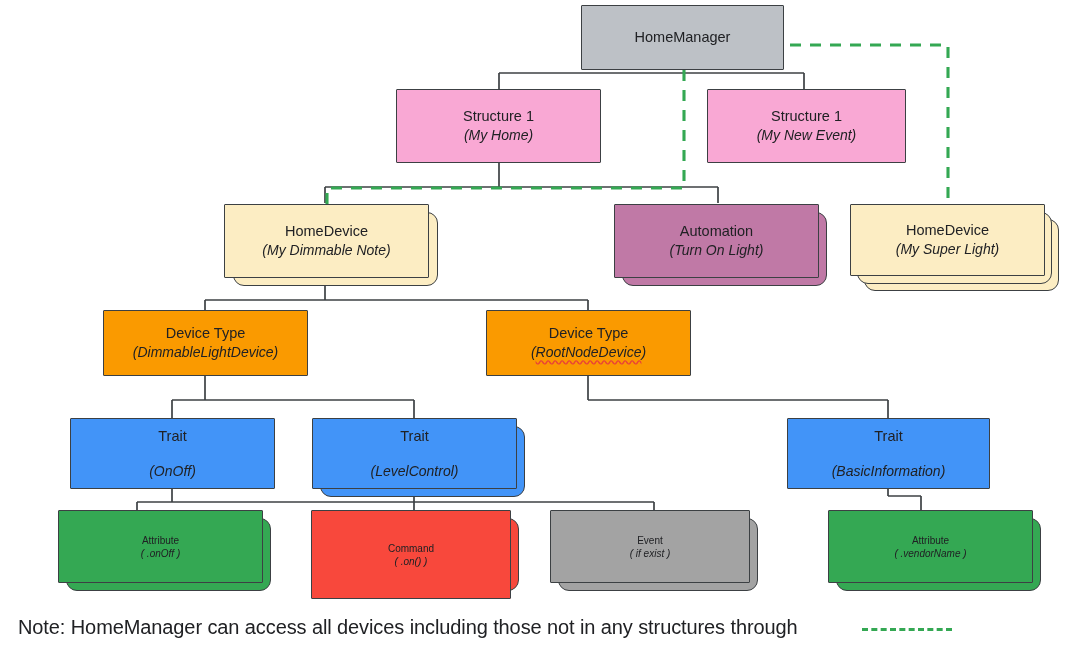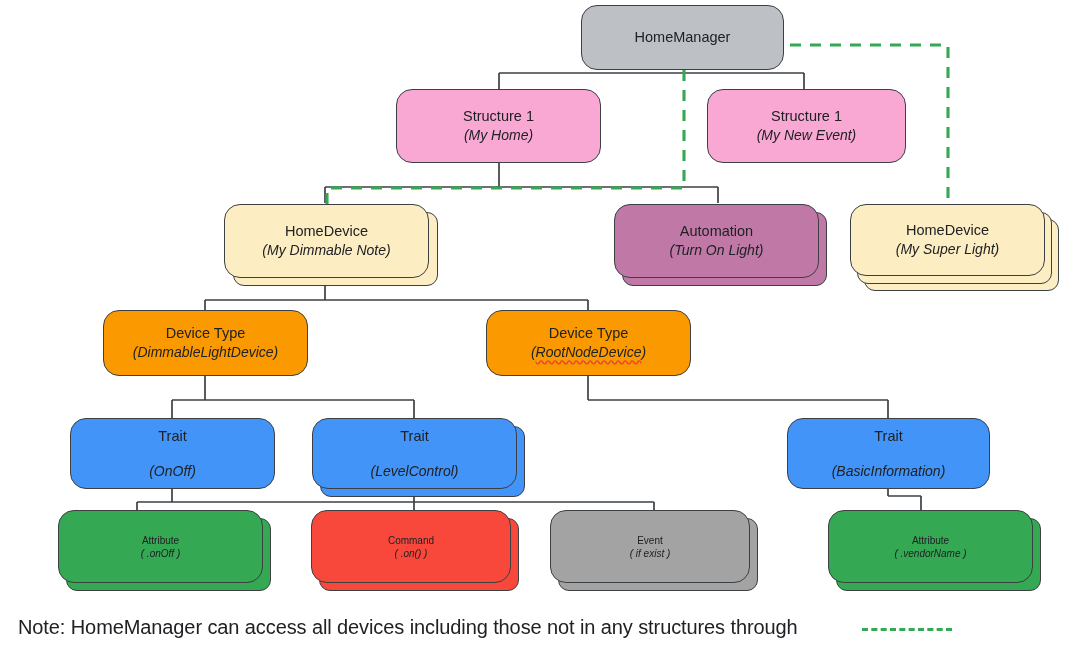--- a/index.html
+++ b/index.html
@@ -25,21 +25,21 @@
     top: 0;
     width: 1072px;
     height: 652px;
     pointer-events: none;
   }
   
   .node {
     position: absolute;
     box-sizing: border-box;
     border: 1.6px solid #3c4043;
-    border-radius: 16px;
+    border-radius: 1px;
     display: flex;
     flex-direction: column;
     align-items: center;
     justify-content: center;
     text-align: center;
     color: #202124;
     line-height: 1.30;
     z-index: 5;
   }
   .node .l1 {
@@ -211,21 +211,21 @@
     <span class="l2">(BasicInformation)</span>
   </div>
 
   <div class="stack c-green" style="left:66px; top:518px; width:205px; height:73px;"></div>
   <div class="node c-green small" style="left:58px; top:510px; width:205px; height:73px;">
     <span class="l1">Attribute</span>
     <span class="l2">( .onOff )</span>
   </div>
 
   <div class="stack c-red" style="left:319px; top:518px; width:200px; height:73px;"></div>
-  <div class="node c-red small" style="left:311px; top:510px; width:200px; height:73px;">
+  <div class="node c-red small" style="left:311px; top:510px; width:200px; height:89px;">
     <span class="l1">Command</span>
     <span class="l2">( .on() )</span>
   </div>
 
   <div class="stack c-yellow" style="left:558px; top:518px; width:200px; height:73px;"></div>
   <div class="node c-yellow small" style="left:550px; top:510px; width:200px; height:73px;">
     <span class="l1">Event</span>
     <span class="l2">( if exist )</span>
   </div>
 

